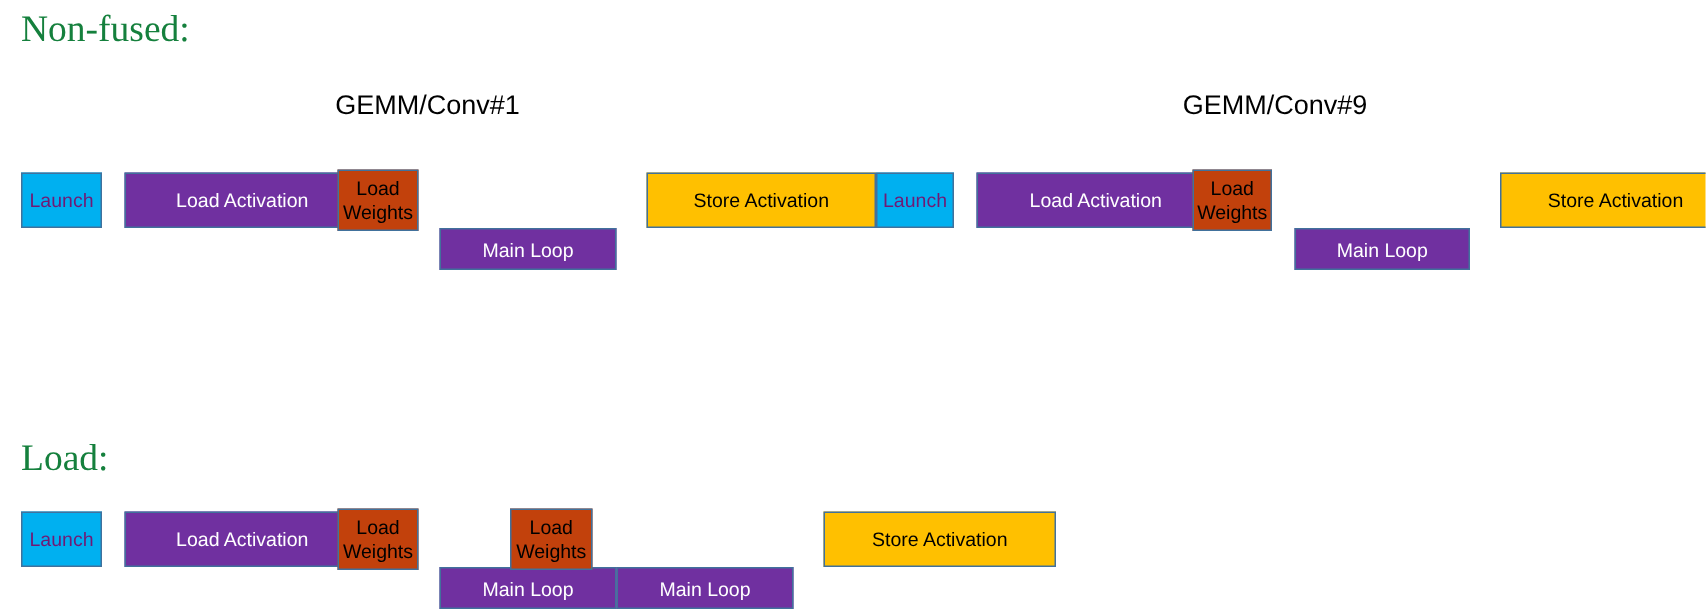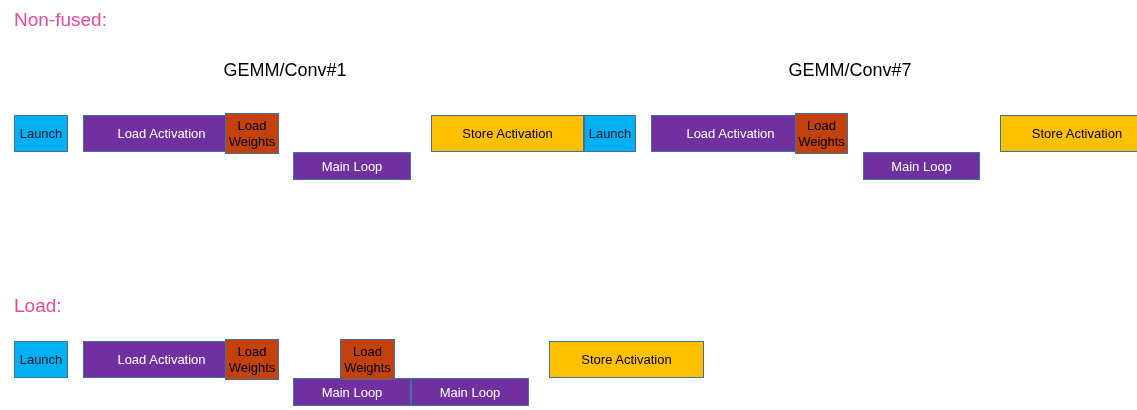--- a/index.html
+++ b/index.html
@@ -10,25 +10,26 @@
   body {
     width: 1137px;
     height: 410px;
     position: relative;
     overflow: hidden;
     font-family: "Liberation Sans", sans-serif;
     color: #000000;
   }
   .section-label {
     position: absolute;
-    font-size: 19px;
+    font-size: 25px;
     line-height: 22px;
-    color: #ec4899;
+    color: #15803d;
     white-space: nowrap;
     letter-spacing: 0px;
+    font-family: Liberation Serif, serif;
   }
   .group-title {
     position: absolute;
     font-size: 18px;
     line-height: 24px;
     color: #000000;
     white-space: nowrap;
     text-align: center;
   }
   .bar {
@@ -43,21 +44,21 @@
     text-align: center;
     white-space: nowrap;
     overflow: visible;
   }
   .bar.wrap {
     white-space: normal;
     line-height: 16px;
   }
   .bar-launch {
     background: #00B0F0;
-    color: #0f172a;
+    color: #701a75;
   }
   .bar-purple {
     background: #7030A0;
     color: #ffffff;
     margin-left: 15px;
   }
   .bar-yellow {
     background: #c2410c;
     color: #000000;
     z-index: 3;
@@ -86,21 +87,21 @@
     </div>
     <div class="bar bar-yellow wrap" style="left: 225px; top: 113px; width: 54px; height: 41px;">
       <span class="bar-label">Load Weights</span>
     </div>
     <div class="bar bar-orange" style="left: 395px; top: 115px; width: 153px; height: 37px;">
       <span class="bar-label">Store Activation</span>
     </div>
     <div class="bar bar-purple" style="left: 278px; top: 152px; width: 118px; height: 28px;">
       <span class="bar-label">Main Loop</span>
     </div>
-    <div class="group-title" style="left: 755px; top: 58px; width: 190px;">GEMM/Conv#7</div>
+    <div class="group-title" style="left: 755px; top: 58px; width: 190px;">GEMM/Conv#9</div>
     <div class="bar bar-launch" style="left: 584px; top: 115px; width: 52px; height: 37px;">
       <span class="bar-label">Launch</span>
     </div>
     <div class="bar bar-purple" style="left: 636px; top: 115px; width: 159px; height: 37px;">
       <span class="bar-label">Load Activation</span>
     </div>
     <div class="bar bar-yellow wrap" style="left: 795px; top: 113px; width: 53px; height: 41px;">
       <span class="bar-label">Load Weights</span>
     </div>
     <div class="bar bar-orange" style="left: 964px; top: 115px; width: 154px; height: 37px;">

